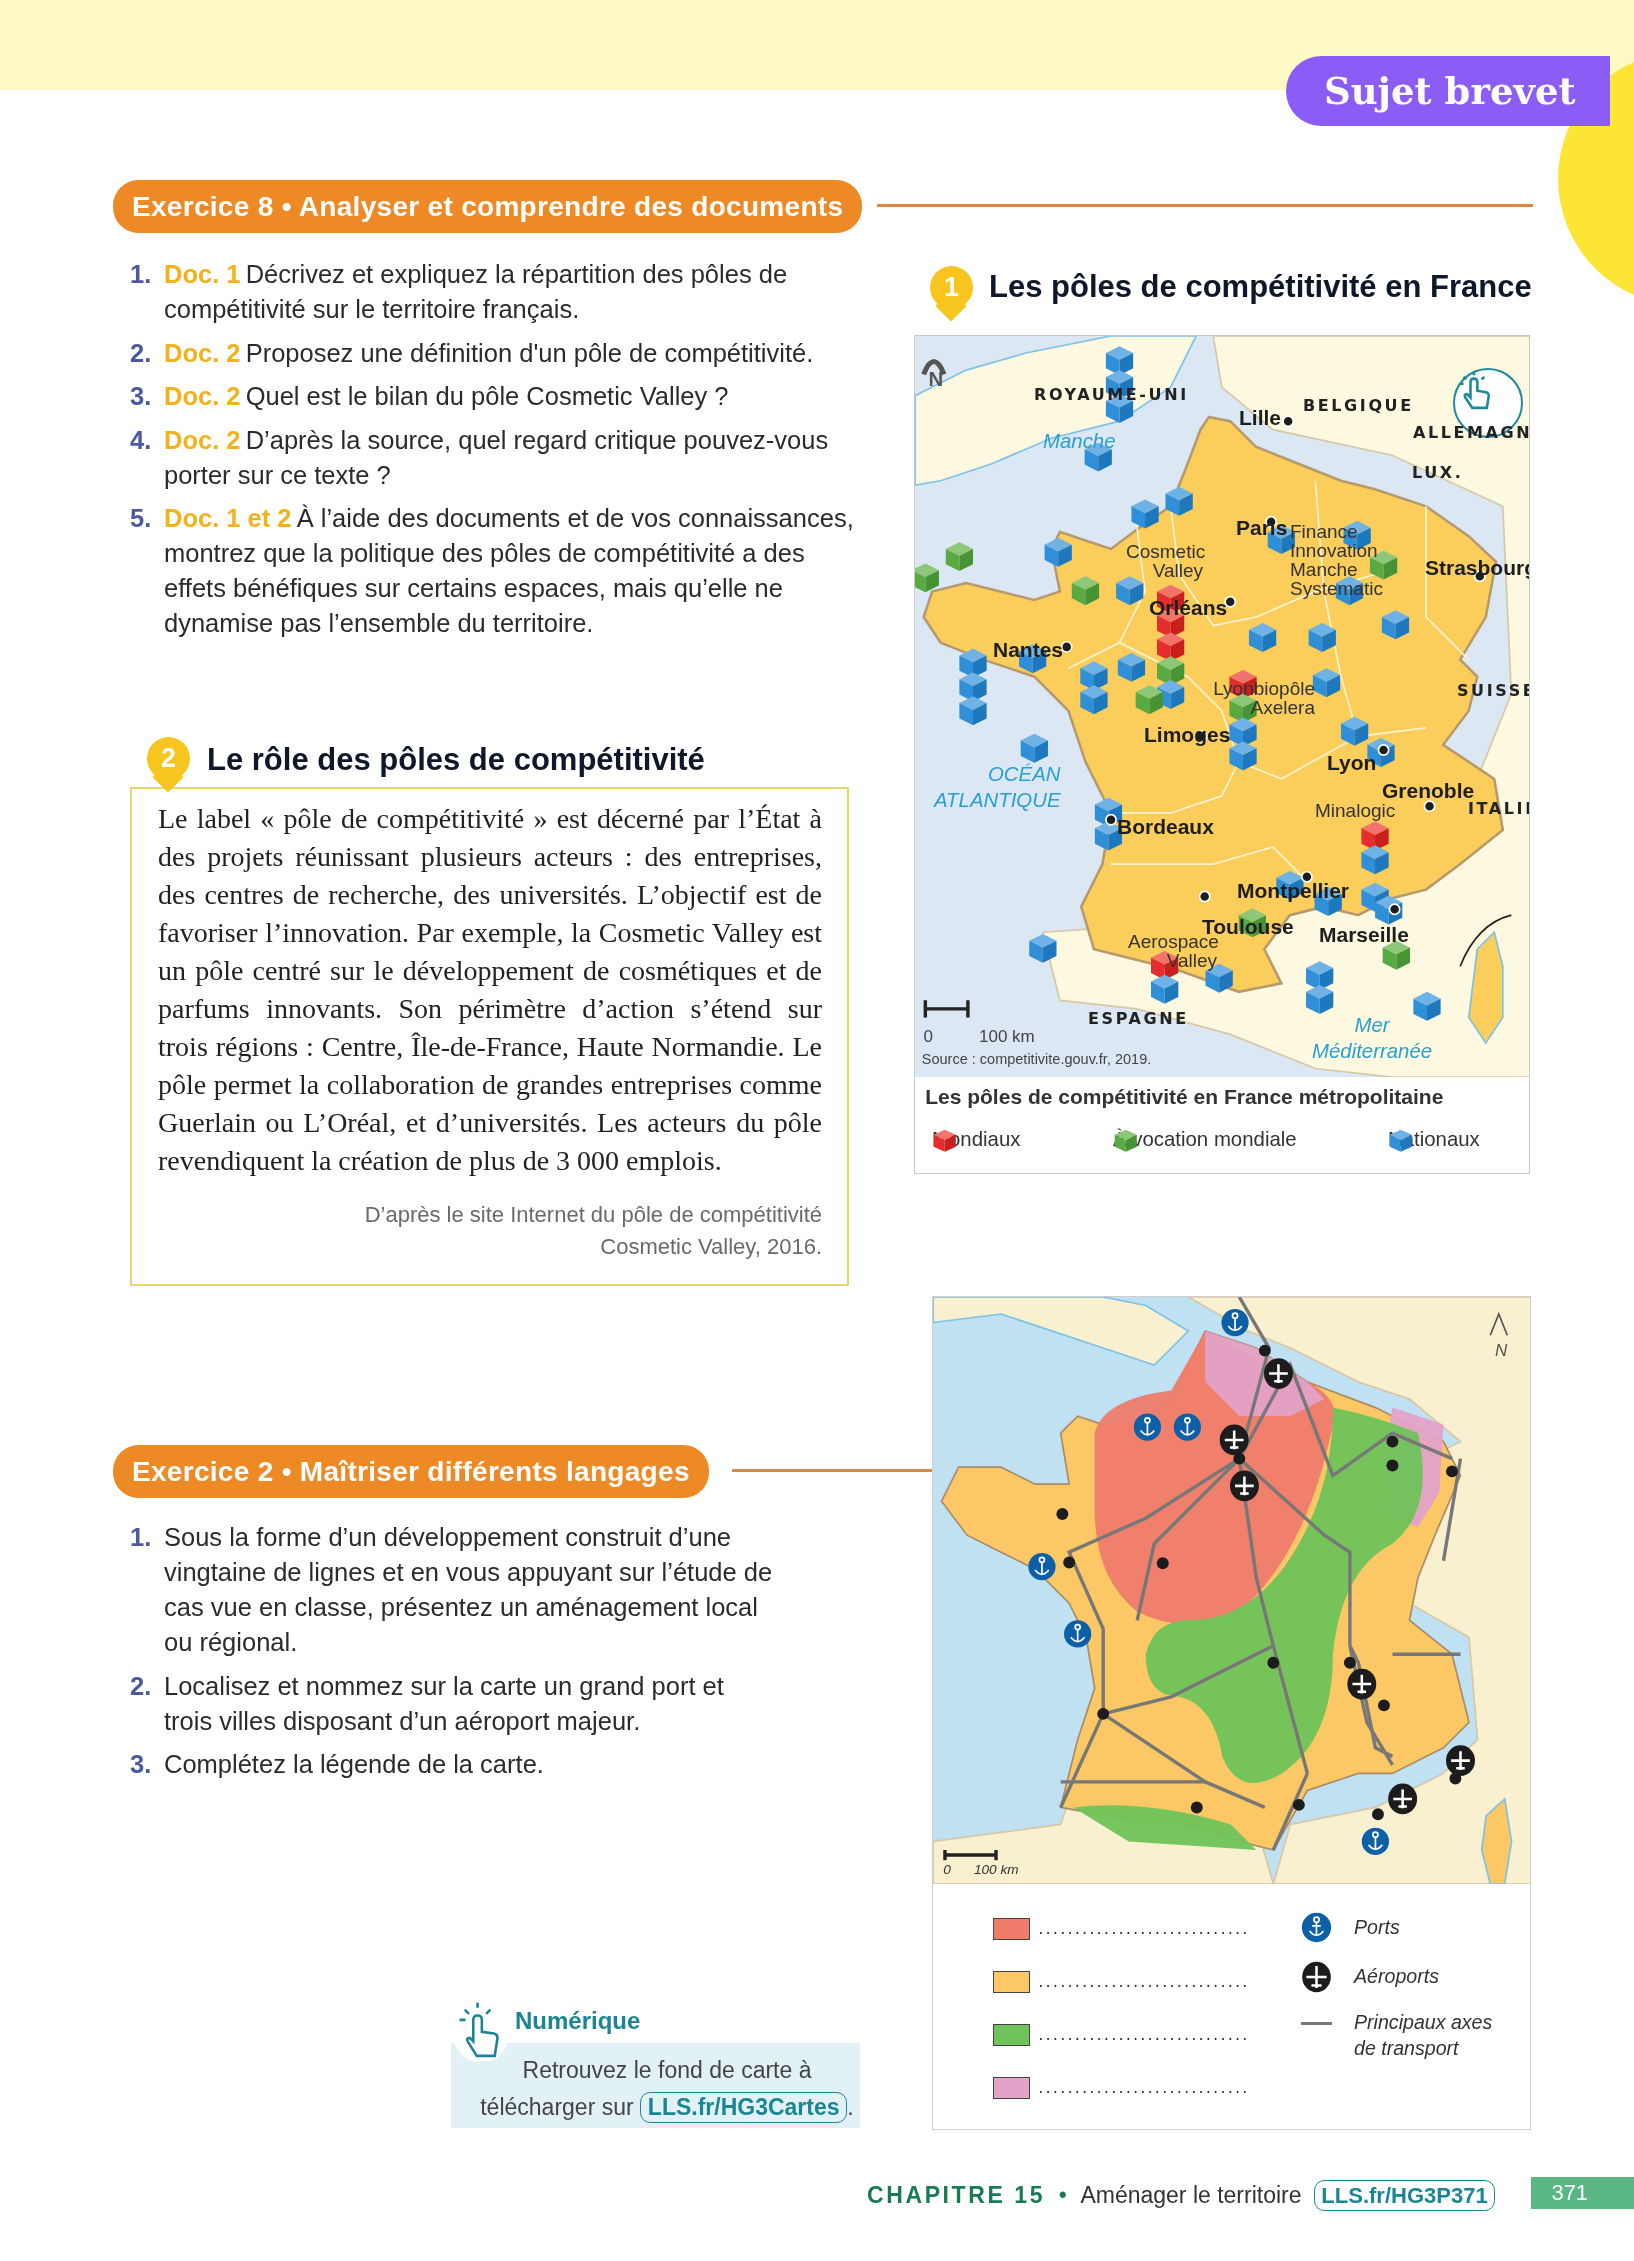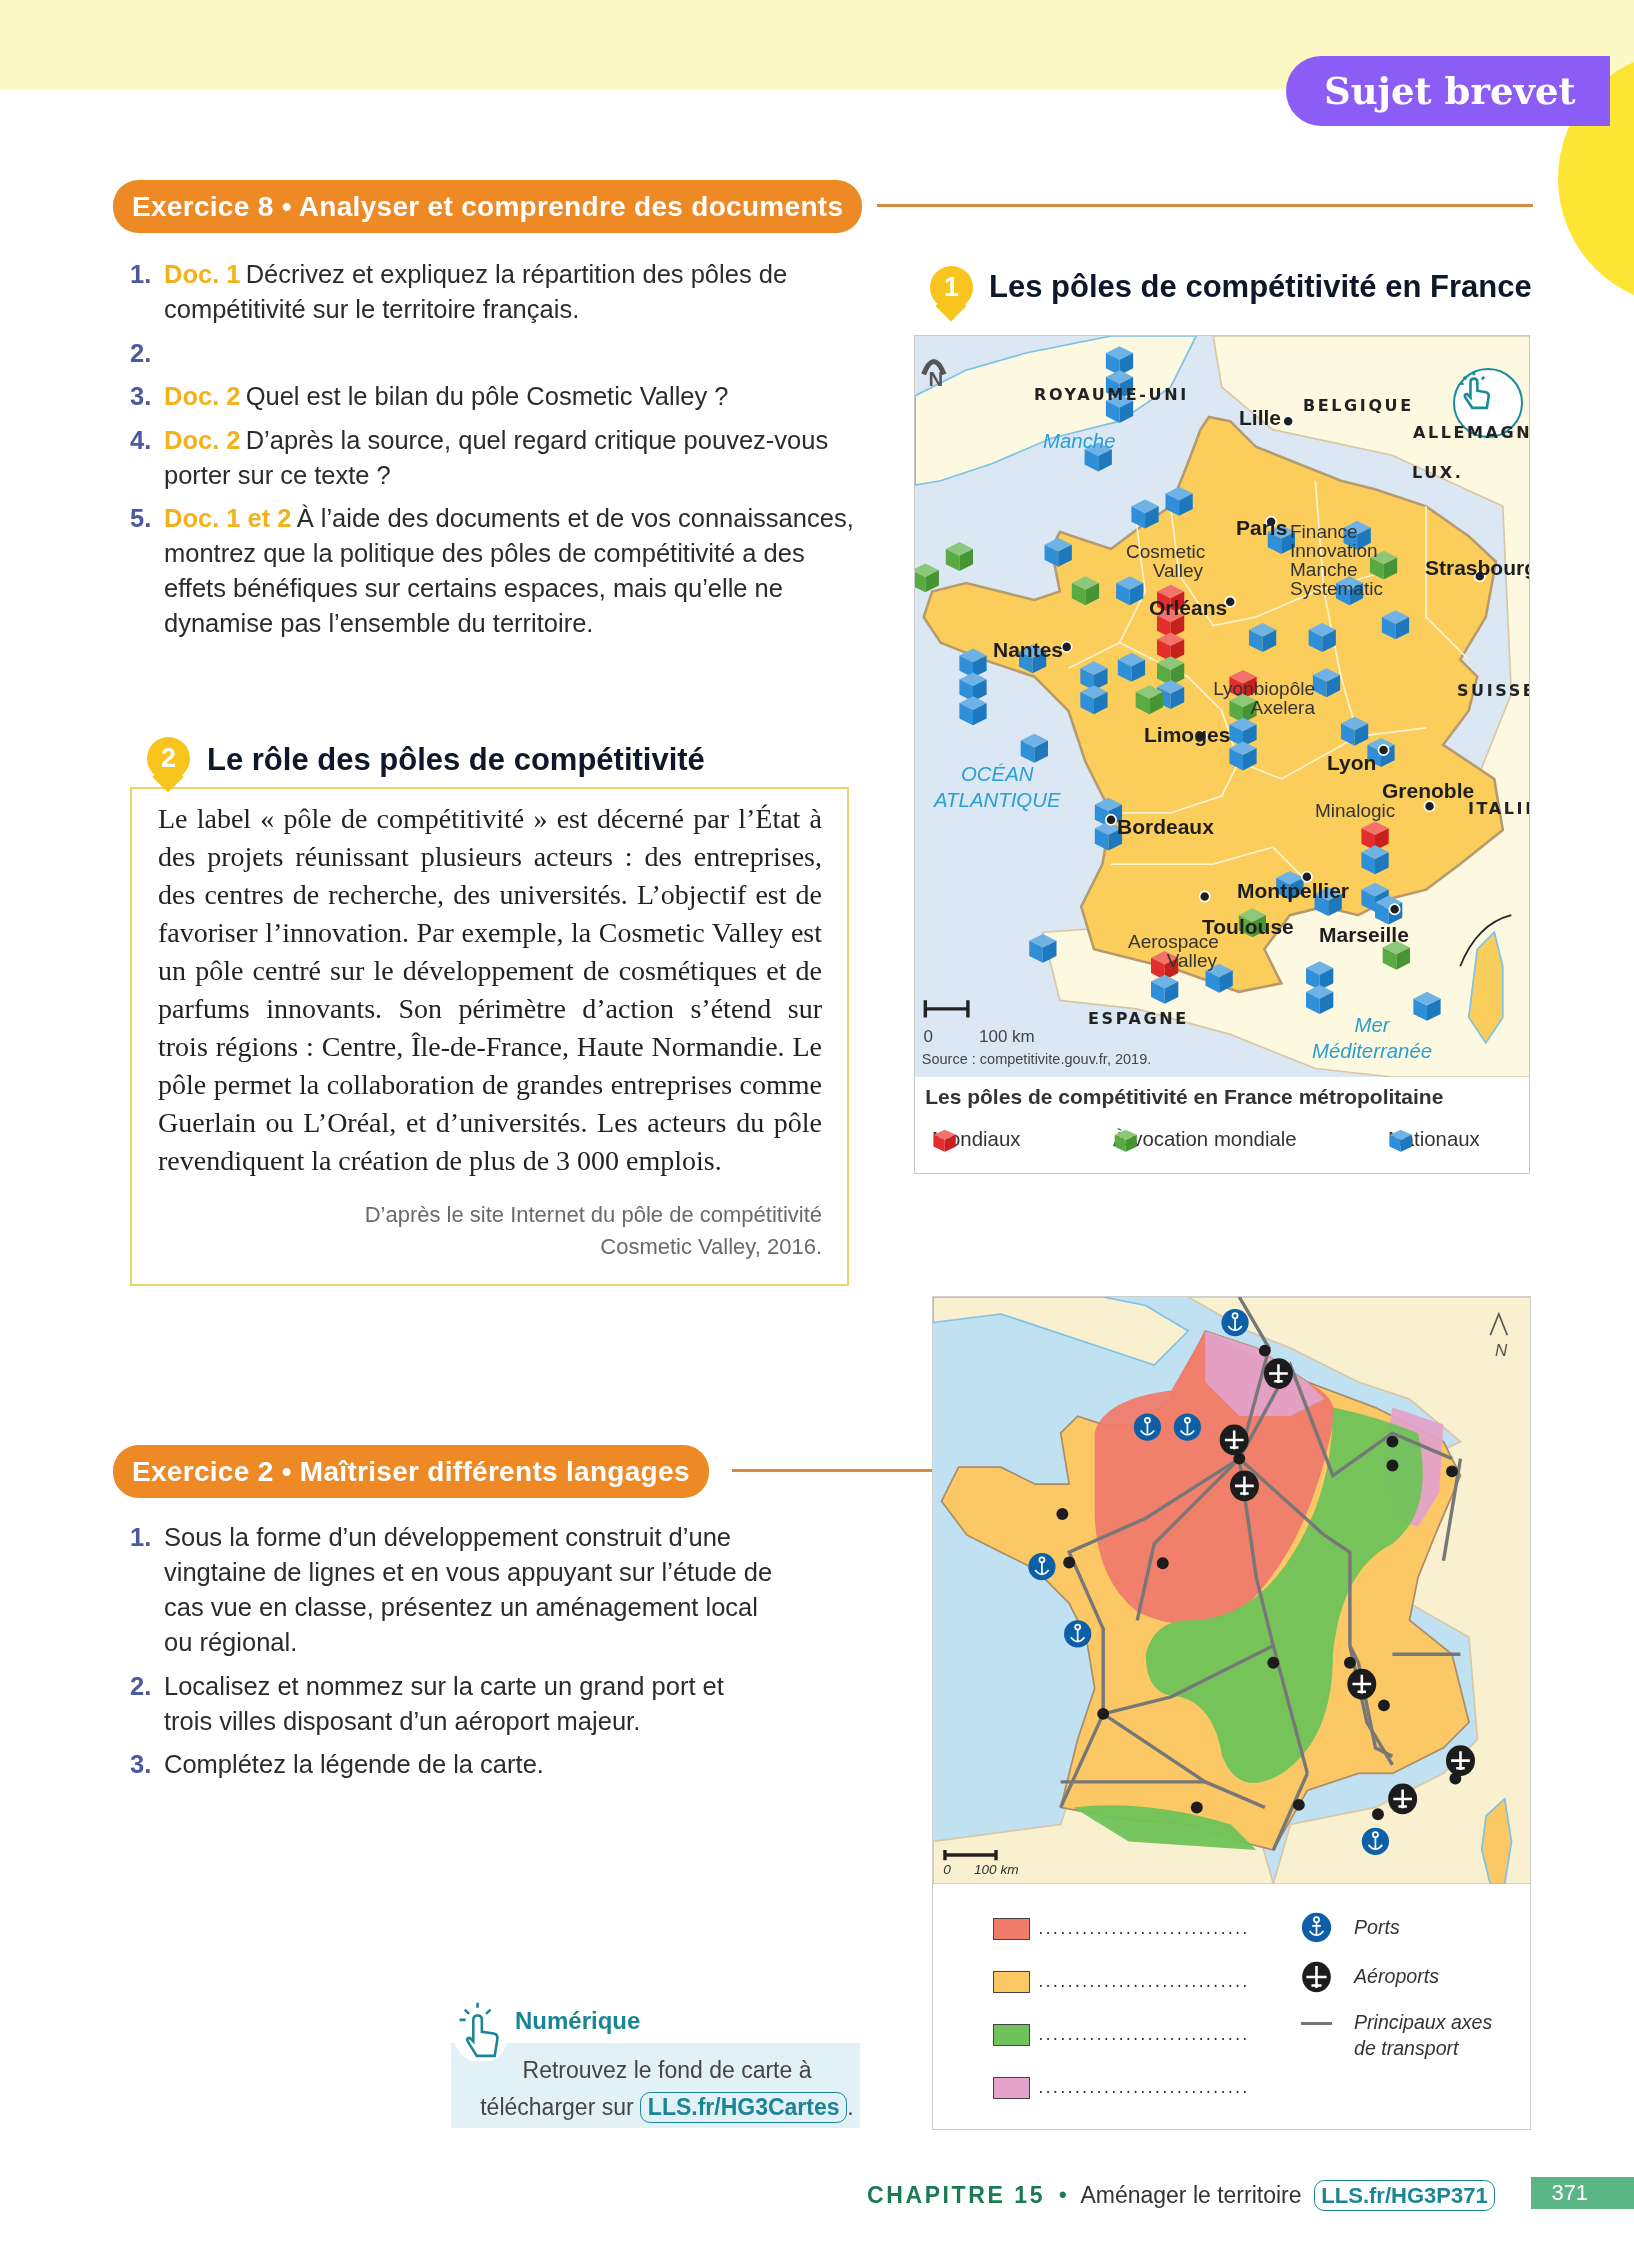--- a/index.html
+++ b/index.html
@@ -70,20 +70,21 @@
 <div class="ex-pill" style="left:113px; top:180px;">Exercice 8 • Analyser et comprendre des documents</div>
 <div class="ex-line" style="left:877px; top:204px; width:656px;"></div>
 
 <div class="qlist" style="left:130px; top:257px; width:741px;">
   <div class="q">
       <span class="num">1.</span>
       <span><span class="doc">Doc. 1</span><span>Décrivez et expliquez la répartition des pôles de compétitivité sur le territoire français.</span></span>
     </div>
   <div class="q">
       <span class="num">2.</span>
+      <span><span class="doc">Doc. 2</span><span>Proposez une définition d'un pôle de compétitivité.</span></span>
     </div>
   <div class="q">
       <span class="num">3.</span>
       <span><span class="doc">Doc. 2</span><span>Quel est le bilan du pôle Cosmetic Valley ?</span></span>
     </div>
   <div class="q">
       <span class="num">4.</span>
       <span><span class="doc">Doc. 2</span><span>D’après la source, quel regard critique pouvez-vous porter sur ce texte ?</span></span>
     </div>
   <div class="q">
@@ -445,21 +446,21 @@
 
   <div class="map-label country" style="left:119px; top:49px;">ROYAUME-UNI</div>
   <div class="map-label country" style="left:388px; top:60px;">BELGIQUE</div>
   <div class="map-label country" style="left:498px; top:87px;">ALLEMAGNE</div>
   <div class="map-label country" style="left:497px; top:127px;">LUX.</div>
   <div class="map-label country" style="left:542px; top:345px;">SUISSE</div>
   <div class="map-label country" style="left:553px; top:463px;">ITALIE</div>
   <div class="map-label country" style="left:173px; top:673px;">ESPAGNE</div>
 
   <div class="map-label sea" style="left:128px; top:94px;">Manche</div>
-  <div class="map-label sea" style="left:19px; top:426px; line-height:25.5px;">
+  <div class="map-label sea" style="left:19px; top:426px; line-height:25.5px;text-align:right;">
     <div>OCÉAN</div>
     <div>ATLANTIQUE</div>
   </div>
   <div class="map-label sea" style="left:397px; top:677px; line-height:25.5px;">
     <div>Mer</div>
     <div>Méditerranée</div>
   </div>
 
   <div class="map-label city" style="left:324px; top:70px;">Lille</div>
   <div class="map-label city" style="left:321px; top:180px;">Paris</div>

